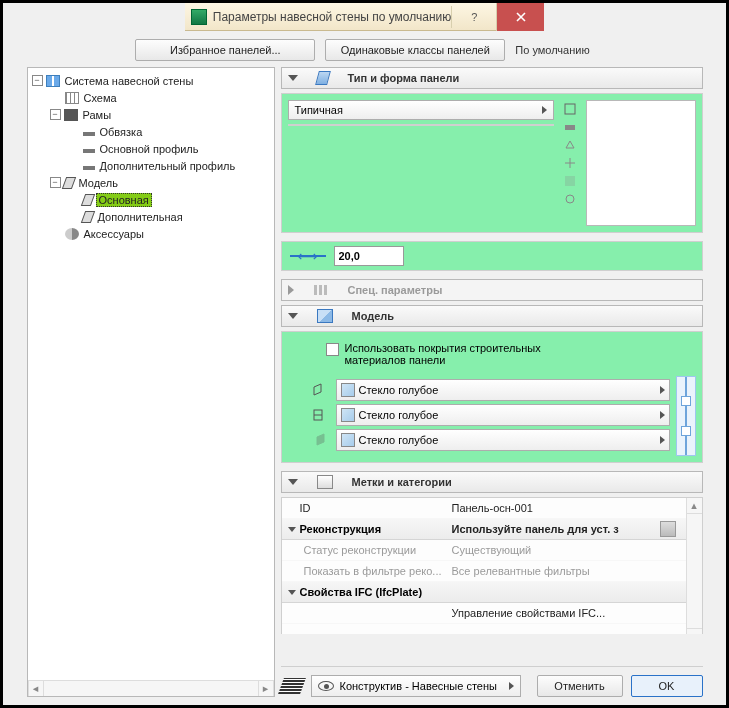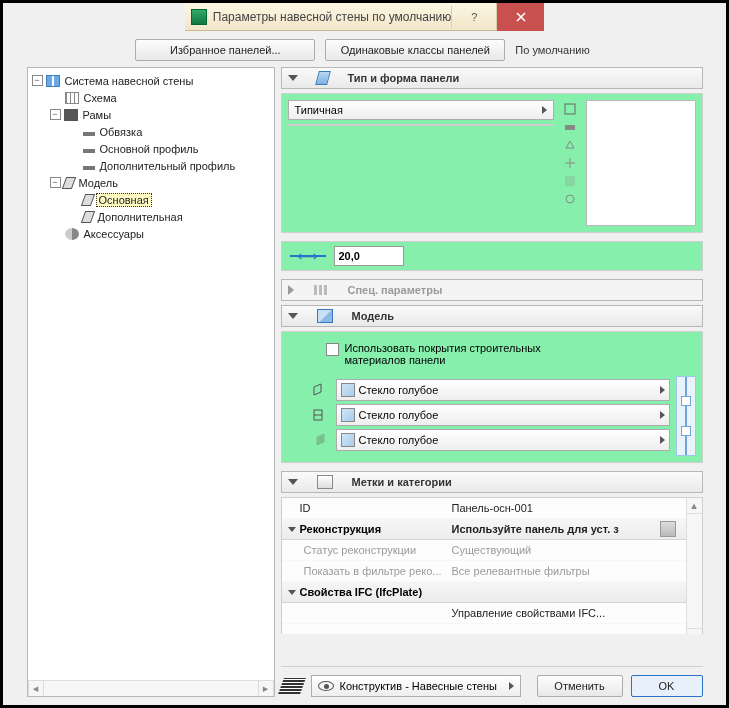--- a/index.html
+++ b/index.html
@@ -22,21 +22,21 @@
   .spacer { display:inline-block; }
   .ticon { width:14px; height:12px; margin:0 3px 0 1px; display:inline-block; }
   .ticon.sys { background:linear-gradient(90deg,#6aa9e9 0 40%,#fff 40% 60%,#6aa9e9 60%); border:1px solid #3e7fbc; }
   .ticon.sch { border:1px solid #888; background:repeating-linear-gradient(90deg,#888 0 1px,transparent 1px 4px); }
   .ticon.frm { background:#555; }
   .ticon.sub { background:#777; width:12px; height:4px; margin-top:4px; }
   .ticon.pan { border:1px solid #555; background:#ddd; transform:skewX(-20deg); width:10px; }
   .ticon.con { background:radial-gradient(circle,#555 30%,transparent 31%); }
   .ticon.acc { background:conic-gradient(#888 0 180deg,#ccc 0); border-radius:50%; }
   .tlabel { color:#222; padding:0 2px; }
-  .tlabel.sel { border:1px dotted #333; background:#fef9c3; }
+  .tlabel.sel { border:1px dotted #333; background:#84cc16; }
   .h-scroll { height:16px; border-top:1px solid #ddd; display:flex; }
   .h-scroll .arrow { width:16px; background:#f6f6f6; border-left:1px solid #ddd; border-right:1px solid #ddd; display:flex; align-items:center; justify-content:center; color:#888; }
   .h-scroll .track { flex:1; background:#f6f6f6; }
   .content { flex:1; display:flex; flex-direction:column; min-width:0; }
   .scroll-region { flex:1; overflow:hidden; }
   .section-hd { height:22px; background:linear-gradient(#fafafa,#e9e9e9); border:1px solid #b8b8b8; display:flex; align-items:center; padding:0 6px; gap:19px; margin-bottom:4px; }
   .section-hd.sub { background:#f4f4f4; }
   .tw-open { width:0; height:0; border-left:5px solid transparent; border-right:5px solid transparent; border-top:6px solid #555; }
   .tw-closed { width:0; height:0; border-top:5px solid transparent; border-bottom:5px solid transparent; border-left:6px solid #9a9a9a; }
   .hd-icon { width:16px; height:14px; }

